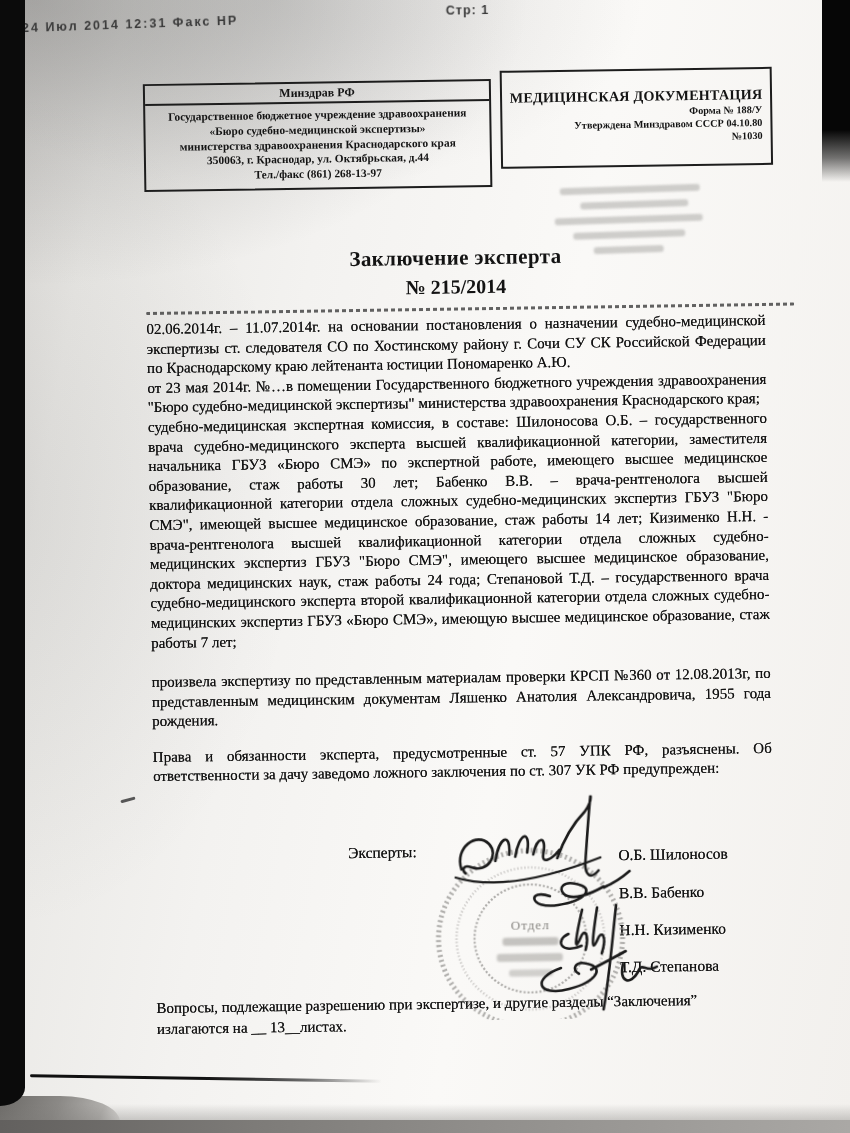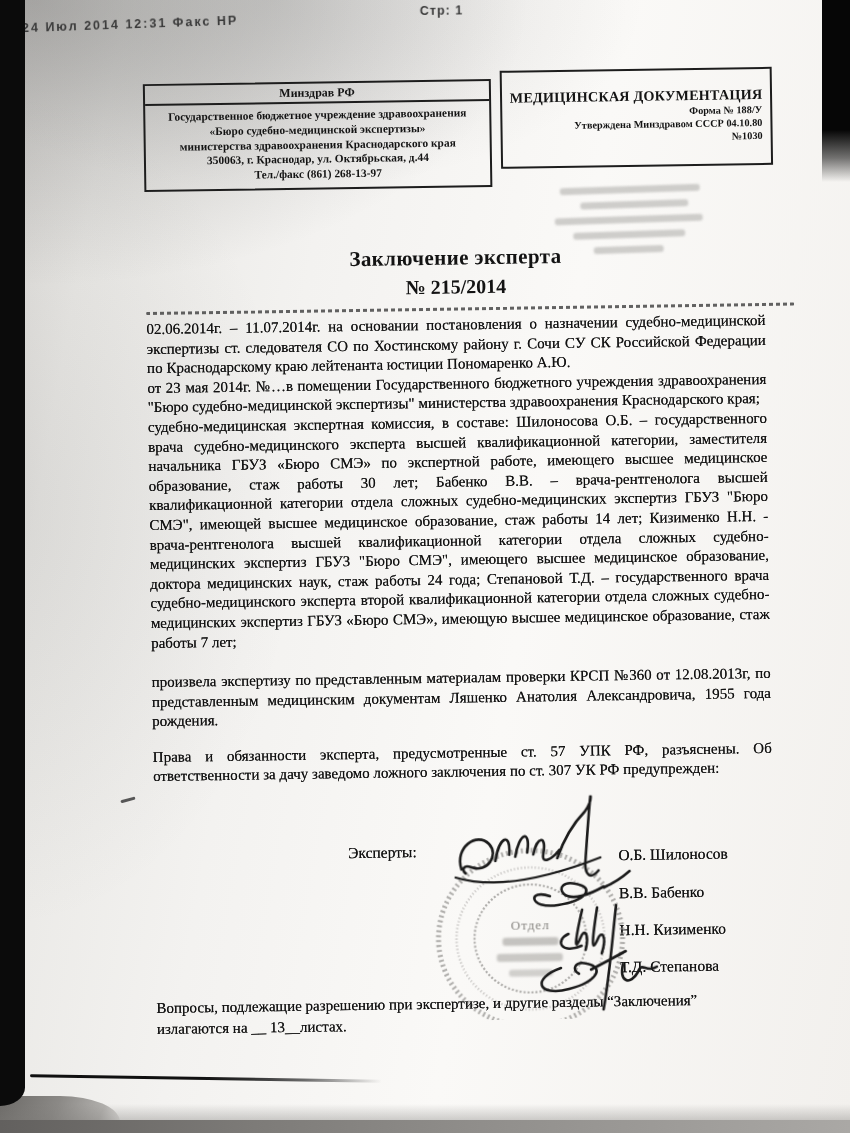--- a/index.html
+++ b/index.html
@@ -38,21 +38,21 @@
     border-radius:2px;transform:rotate(-14deg);opacity:.85;}
 
   
   .ghost{position:absolute;left:556px;top:189px;width:170px;height:80px;transform:rotate(-1deg);}
   .ghost i{position:absolute;display:block;background:#c7c6c3;border-radius:3px;filter:blur(1.3px);opacity:.85;}
 
   
   .fax-line{position:absolute;left:30px;top:13px;font-family:"Liberation Sans",sans-serif;
     font-weight:bold;font-size:12.5px;color:#3a3a3a;letter-spacing:2px;transform:rotate(-1.2deg);
     filter:blur(0.35px);}
-  .page-label{position:absolute;left:428px;top:4px;font-family:"Liberation Sans",sans-serif;
+  .page-label{position:absolute;left:454px;top:4px;font-family:"Liberation Sans",sans-serif;
     font-weight:bold;font-size:12.5px;color:#3a3a3a;letter-spacing:1px;filter:blur(0.35px);}
 
   
   .hdr-left{position:absolute;left:150px;top:80px;width:344px;border:2px solid #1d1d1d;
     text-align:center;color:#141414;}
   .hdr-left .cell-top{border-bottom:2px solid #1d1d1d;font-weight:bold;font-size:12px;padding:2px 0 1px;}
   .hdr-left .cell-body{padding:4px 4px 6px;font-weight:bold;font-size:11.4px;line-height:14.8px;}
   .hdr-right{position:absolute;left:507px;top:72px;width:272px;height:98px;border:2px solid #1d1d1d;
     color:#141414;box-sizing:border-box;padding-top:17px;}
   .hdr-right .t{font-weight:bold;font-size:14.2px;text-align:center;letter-spacing:.2px;}

